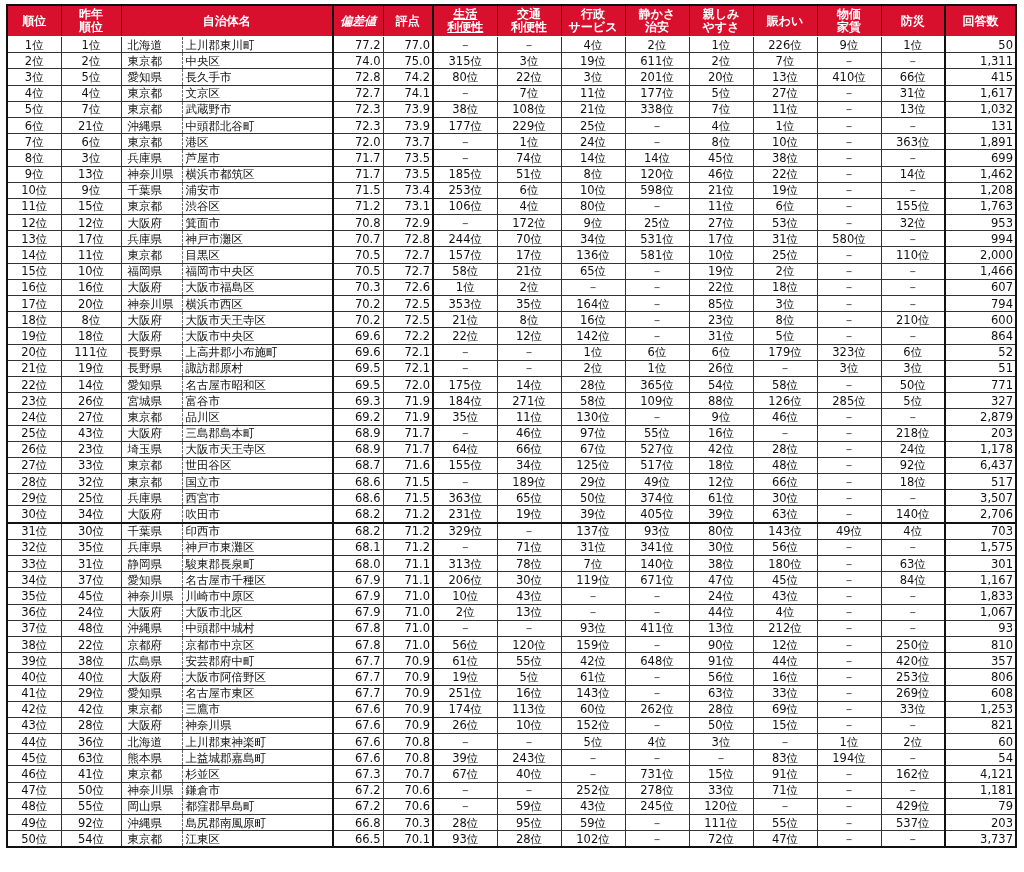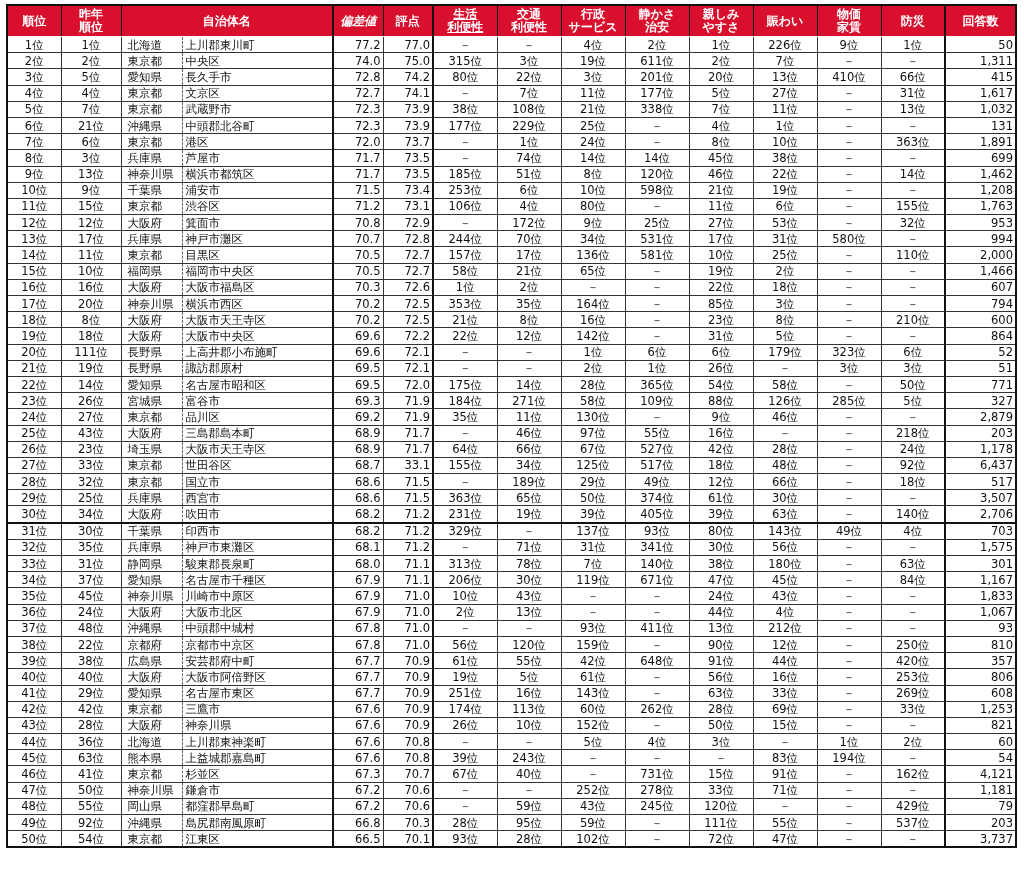--- a/index.html
+++ b/index.html
@@ -505,21 +505,21 @@
           <td class="c">－</td>
           <td class="c">24位</td>
           <td class="r thick-l">1,178</td>
         </tr>
         <tr>
           <td class="c">27位</td>
           <td class="c">33位</td>
           <td class="pref">東京都</td>
           <td class="muni">世田谷区</td>
           <td class="r thick-l">68.7</td>
-          <td class="r thick-r">33.1</td>
+          <td class="r thick-r">71.6</td>
           <td class="c">155位</td>
           <td class="c">34位</td>
           <td class="c">125位</td>
           <td class="c">517位</td>
           <td class="c">18位</td>
           <td class="c">48位</td>
           <td class="c">－</td>
           <td class="c">92位</td>
           <td class="r thick-l">6,437</td>
         </tr>

